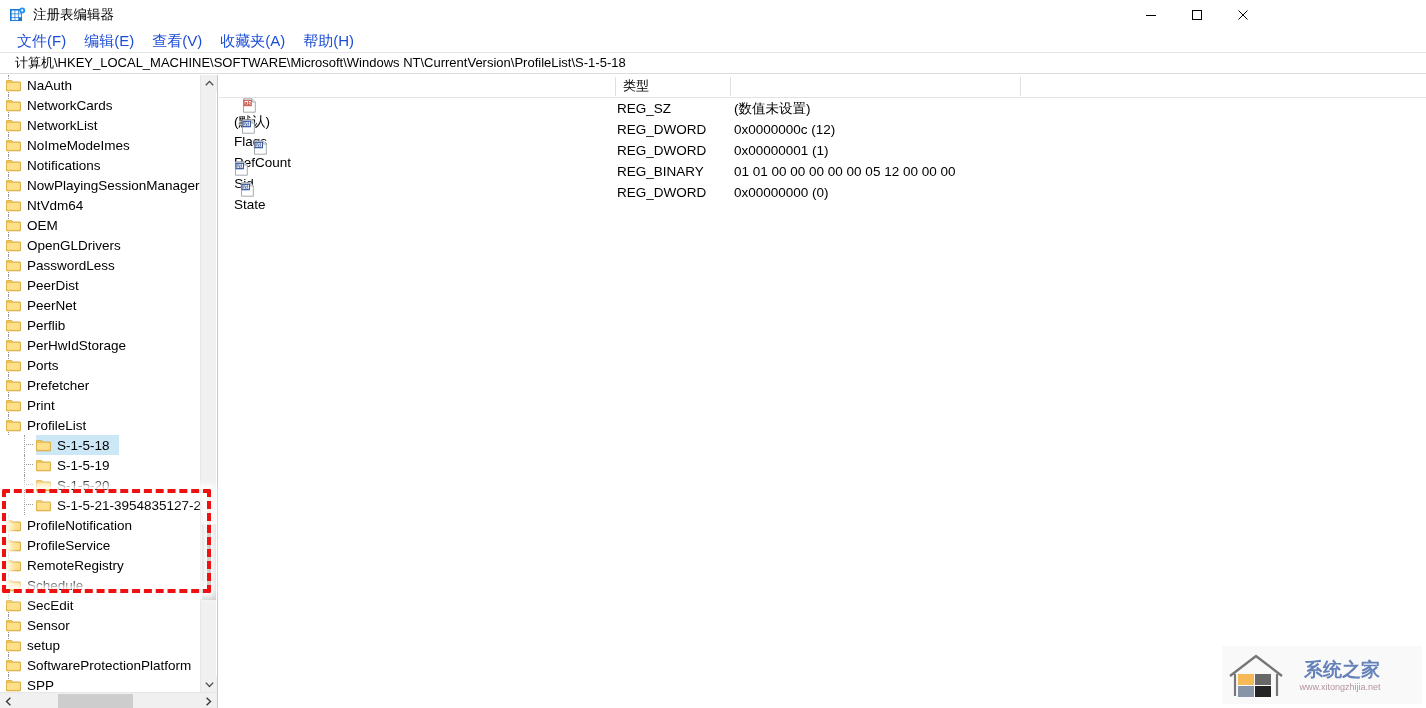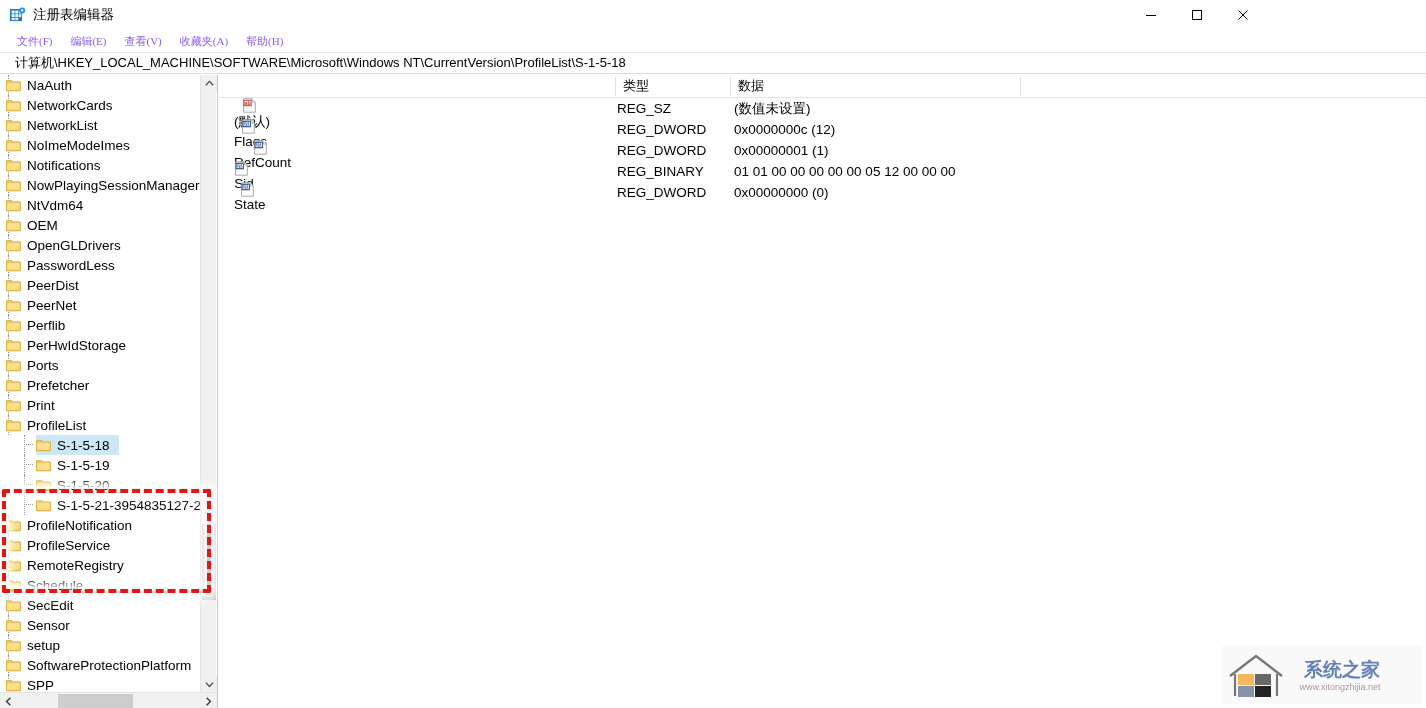--- a/index.html
+++ b/index.html
@@ -56,25 +56,24 @@
     position: absolute;
     left: 0; top: 30px;
     width: 1426px; height: 22px;
     background: #ffffff;
     display: flex;
     align-items: center;
     padding-left: 8px;
     box-sizing: border-box;
   }
   .menuitem {
-    font-size: 11px;
+    font-size: 15px;
     padding: 2px 9px;
     white-space: nowrap;
-    color: #8b5cf6;
-    font-family: Liberation Serif, serif;
+    color: #1d4ed8;
   }
 
   
   .addressbar {
     position: absolute;
     left: 0; top: 52px;
     width: 1426px; height: 22px;
     background: #ffffff;
     border-top: 1px solid #e5e5e5;
     border-bottom: 1px solid #dcdcdc;
@@ -704,21 +703,20 @@
     </div>
   </div>
 
   <div class="redbox"></div>
 
   <div class="valuepane">
     <div class="val-header">
       <div class="hdiv" style="left:396px;"></div>
       <div class="hcell" style="left:397px;width:114px;">类型</div>
       <div class="hdiv" style="left:511px;"></div>
-      <div class="hcell" style="left:512px;width:289px;">数据</div>
       <div class="hdiv" style="left:801px;"></div>
     </div>
     <div class="val-rows" id="val-rows">
         <div class="val-row">
           <div class="vcell vname">
             <span class="vicon">
               <svg width="15" height="15" viewBox="0 0 15 15">
                 <path d="M1.5 0.8 h8.6 l3.2 3.2 v10.2 h-11.8 z" fill="#ffffff" stroke="#9aa0a6" stroke-width="0.9"></path>
                 <path d="M10.1 0.8 v3.2 h3.2" fill="#eceff1" stroke="#9aa0a6" stroke-width="0.8"></path>
                 <rect x="2.1" y="2.3" width="7.1" height="5.4" fill="#ffffff" stroke="#c0392b" stroke-width="0.9"></rect>

